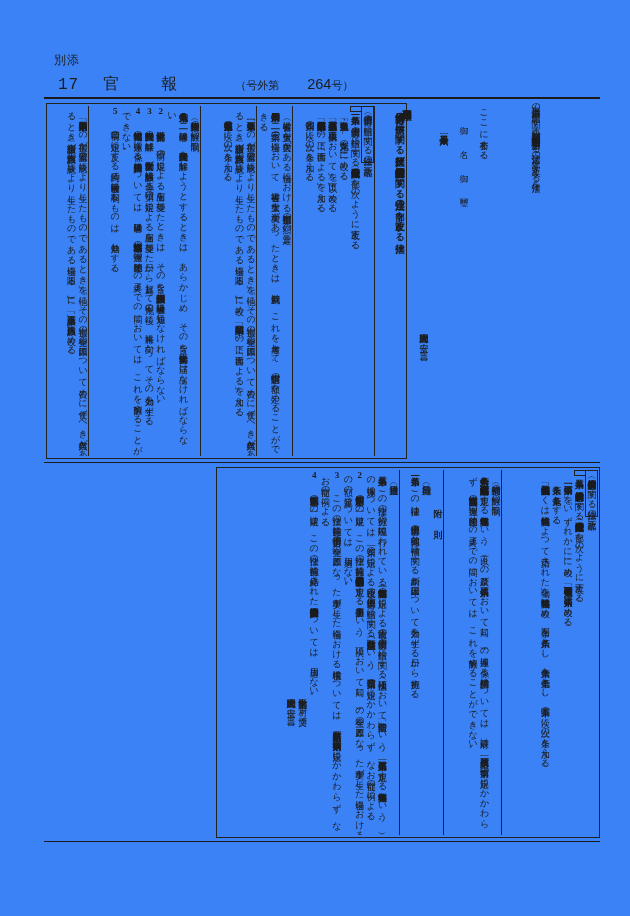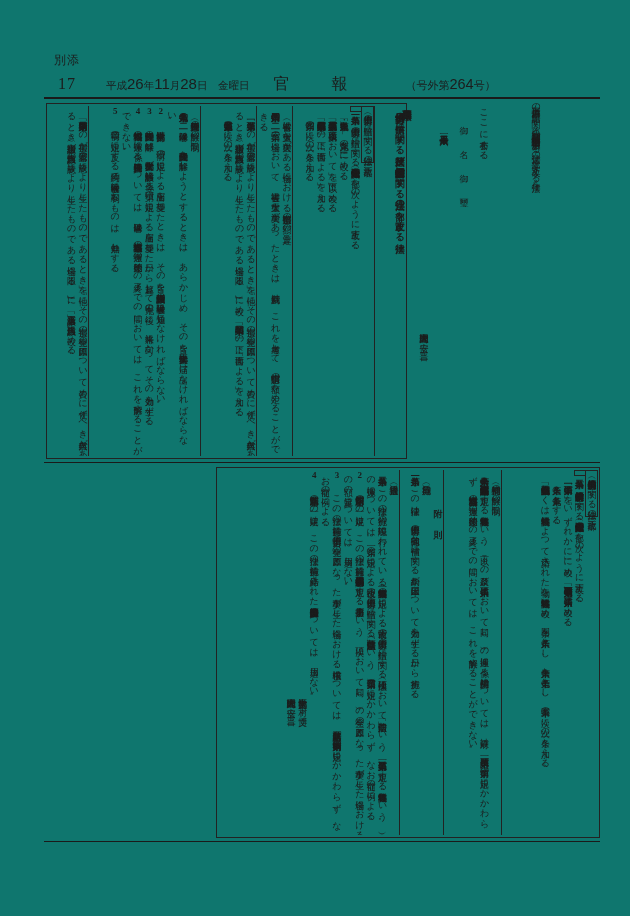--- a/index.html
+++ b/index.html
@@ -1,37 +1,37 @@
 <!DOCTYPE html>
 <html lang="ja"><head>
 <meta charset="utf-8">
 <style>
   html,body{margin:0;padding:0;background:#e8e8e6;}
   .page{
     position:relative;
     width:630px;height:916px;
     margin:0 auto;
-    background:#0f766e;
+    background:#3b82f6;
     color:#1c1c1c;
     font-family:"Liberation Serif","DejaVu Serif",serif;
     overflow:hidden;
   }
   
   .attach{position:absolute;top:52px;left:54px;font-size:12px;letter-spacing:1px;}
   .pagehead{
     position:absolute;top:74px;left:44px;right:30px;
     display:flex;align-items:baseline;height:22px;
   }
-  .pageno{font-size:16px;letter-spacing:1px;margin-left:14px;}
+  .pageno{font-size:16px;letter-spacing:1px;margin-left:14px;font-family:Liberation Mono, monospace;}
   .hdate{font-size:10.5px;margin-left:30px;white-space:nowrap;}
   .hdate b{font-size:15px;font-weight:500;font-family:"Liberation Sans","DejaVu Sans",sans-serif;}
   .kanpo{font-size:16px;margin-left:24px;white-space:nowrap;}
   .kanpo .k2{display:inline-block;margin-left:42px;}
   .issue{font-size:11px;margin-left:58px;white-space:nowrap;}
-  .issue b{font-size:14.5px;font-weight:500;font-family:"Liberation Sans","DejaVu Sans",sans-serif;}
+  .issue b{font-size:14.5px;font-weight:500;font-family:"Liberation Sans","DejaVu Sans",sans-serif;margin-left:28px;}
   .hrule{position:absolute;left:44px;right:30px;border-top:2px solid #1a1a1a;height:0;}
   .rule-top{top:97px;}
   .rule-mid{top:462px;border-top-width:1.5px;}
   .rule-bot{top:841px;border-top-width:1.5px;}
   
   .band{position:absolute;left:44px;right:30px;display:flex;flex-direction:row-reverse;align-items:stretch;}
   .band1{top:103px;height:356px;}
   .band2{top:467px;height:371px;}
   
   .prom{width:193px;height:100%;display:flex;flex-direction:row-reverse;padding-right:58px;box-sizing:border-box;}
@@ -86,21 +86,20 @@
 </style>
 </head>
 <body>
 
 <div class="page" data-name="gazette-page">
 
   <div class="attach" data-name="attachment-label">別添</div>
 
   <div class="pagehead" data-name="page-header">
     <span class="pageno" data-name="page-number">17</span>
-    <span class="hdate" data-name="issue-date"><span data-name="date-era">平成</span><b data-name="date-year">26</b><span data-name="date-year-unit">年</span><b data-name="date-month">11</b><span data-name="date-month-unit">月</span><b data-name="date-day">28</b><span data-name="date-day-unit">日</span>　<span data-name="date-weekday">金曜日</span></span>
     <span class="kanpo" data-name="publication-title"><span class="k1" data-name="publication-char1">官</span><span class="k2" data-name="publication-char2">報</span></span>
     <span class="issue" data-name="issue-number"><span data-name="issue-prefix">（号外第</span><b data-name="issue-num">264</b><span data-name="issue-suffix">号）</span></span>
   </div>
 
   <div class="hrule rule-top" data-name="header-rule"></div>
 
   <section class="band band1" data-name="upper-band">
     <div class="prom" data-name="promulgation-block">
       <p class="pcol sentence1" data-name="promulgation-sentence-line1">原子力損害の賠償に関する法律及び原子力損害賠償補償契約に関する法律の一部を改正する法律を</p>
       <p class="pcol sentence2" data-name="promulgation-sentence-line2">ここに公布する。</p>

